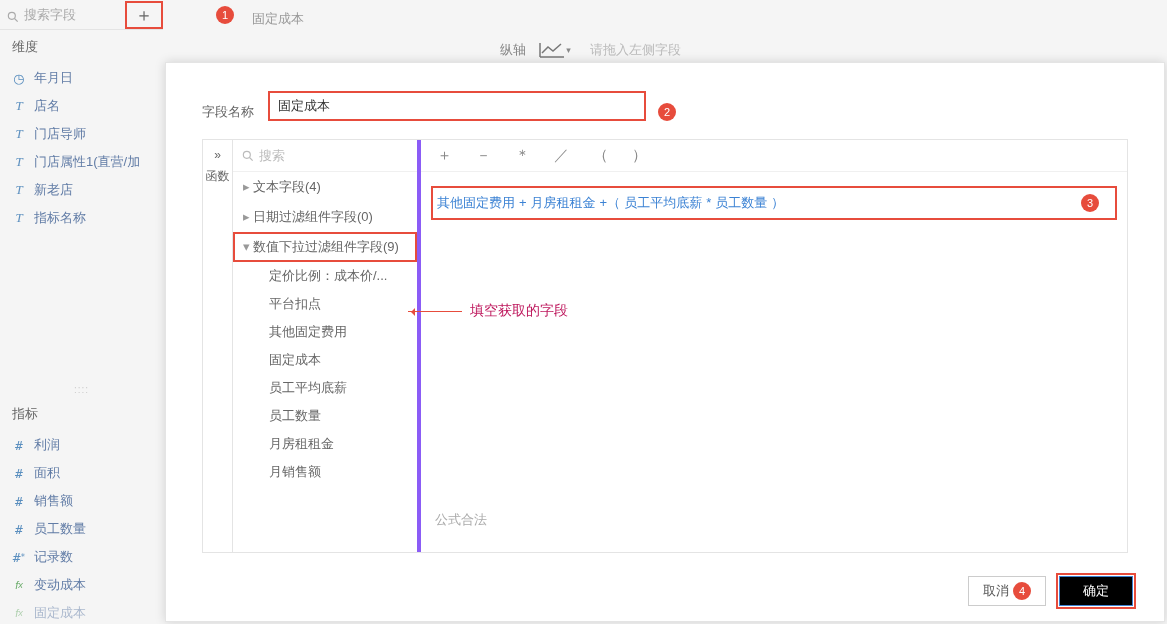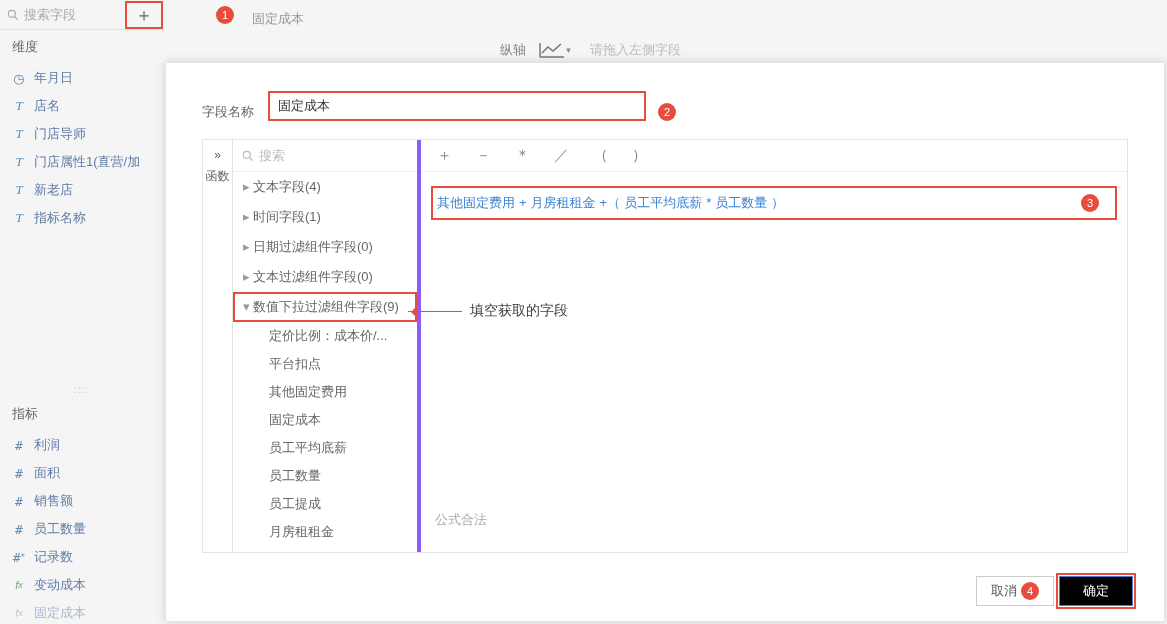--- a/index.html
+++ b/index.html
@@ -1,21 +1,21 @@
 <!DOCTYPE html>
 <html><head>
 <meta charset="utf-8">
 <style>
 * { box-sizing: border-box; margin: 0; padding: 0; }
 body { font-family: "Microsoft YaHei", Arial, sans-serif; font-size: 13px; color: #666; background: #fff; position: relative; width: 1167px; height: 624px; overflow: hidden; }
 
 .bg { background: #f5f5f5; width: 100%; height: 100%; }
 .sidebar { width: 163px; background: #f5f5f5; position: absolute; top: 0; left: 0; height: 100%; padding-top: 0; }
 .search-bar { height: 30px; border-bottom: 1px solid #e4e4e4; display: flex; align-items: center; }
-.search-box { flex: 1; display: flex; align-items: center; padding: 0 6px; color: #aaa; }
+.search-box { flex: 1; display: flex; align-items: flex-end; padding: 0 6px; color: #aaa; }
 .plus-btn { width: 38px; height: 28px; display: flex; align-items: center; justify-content: center; border: 2px solid #e74c3c; font-size: 18px; color: #666; cursor: pointer; }
 
 .section-header { font-size: 13px; color: #666; padding: 8px 12px; }
 .field-item { display: flex; align-items: center; padding: 5px 10px; color: #617ca6; font-size: 13px; }
 .field-icon { width: 18px; display: inline-flex; margin-right: 6px; align-items: center; justify-content: center; }
 .drag-dots { text-align: center; color: #ccc; padding: 2px 0; letter-spacing: 1px; font-size: 10px; }
 
 .top-area { position: absolute; left: 220px; top: 0; width: 940px; height: 60px; }
 .tl { position: absolute; top: 10px; left: 32px; color: #999; }
 .axis-row { position: absolute; top: 38px; left: 280px; display: flex; align-items: center; color: #888; }
@@ -43,27 +43,27 @@
 
 .formula-pane { flex: 1; position: relative; }
 .ops { height: 32px; display: flex; align-items: center; padding: 0 16px; color: #888; gap: 24px; font-size: 15px; border-bottom: 1px solid #f0f0f0; }
 .ops span { cursor: pointer; }
 .formula { margin: 14px 10px; padding: 6px 4px; border: 2px solid #e74c3c; font-size: 13px; }
 .formula .fld { color: #3b82d4; }
 .formula .op { color: #3b82d4; padding: 0 4px; }
 .badge3 { position: absolute; top: 22px; right: -20px; }
 .status { position: absolute; bottom: 23px; left: 14px; color: #aaa; font-size: 13px; }
 
-.modal-footer { position: absolute; bottom: 12px; right: 28px; display: flex; align-items: center; gap: 2px; }
+.modal-footer { position: absolute; bottom: 12px; right: 28px; display: flex; align-items: center; gap: 10px; }
 .btn { height: 30px; min-width: 74px; padding: 0 14px; display: inline-flex; align-items: center; justify-content: center; border: 1px solid #ccc; background: #fff; color: #555; cursor: pointer; font-size: 13px; }
 .btn.primary { background: #000000; color: #fff; border-color: #3b82d4; }
 .btn-wrap { display: inline-flex; align-items: center; }
 .btn-hl { border: 2px solid #e74c3c; padding: 1px; }
 
-.anno-arrow { position: absolute; top: 302px; left: 408px; color: #404040; font-size: 14px; display: flex; align-items: center; }
+.anno-arrow { position: absolute; top: 302px; left: 408px; color: #be185d; font-size: 14px; display: flex; align-items: center; }
 .anno-arrow .line { width: 54px; height: 1px; background: #e74c3c; position: relative; margin-right: 8px; }
 .anno-arrow .line::before { content: ''; position: absolute; left: -1px; top: -3px; border: 4px solid transparent; border-right-color: #e74c3c; }
 
 .icon-svg { width: 14px; height: 14px; }
 .hash { color: #5b8fbf; font-family: monospace; }
 .t-icon { color: #5b8fbf; font-family: serif; font-style: italic; }
 .clock { color: #5b8fbf; }
 .fx { color: #6fae6f; font-style: italic; font-size: 11px; }
 </style>
 </head>
@@ -177,31 +177,28 @@
     <div class="field-pane">
       <div class="fp-search">
         <svg class="icon-svg" viewBox="0 0 24 24" fill="none" stroke="#bbb" stroke-width="2">
             <circle cx="10" cy="10" r="6"></circle>
             <line x1="15" y1="15" x2="20" y2="20"></line>
           </svg>
         <span style="margin-left:4px">搜索</span>
       </div>
       <div class="fp-list">
         <div class="tree-item"><span class="caret">▸</span><span>文本字段(4)</span></div>
-        <div class="tree-item"><span class="caret">▸</span><span>时间字段(1)</span></div>
         <div class="tree-item"><span class="caret">▸</span><span>日期过滤组件字段(0)</span></div>
-        <div class="tree-item"><span class="caret">▸</span><span>文本过滤组件字段(0)</span></div>
         <div class="tree-item hl"><span class="caret">▾</span><span>数值下拉过滤组件字段(9)</span></div>
         <div class="tree-leaf">定价比例：成本价/...</div>
         <div class="tree-leaf">平台扣点</div>
         <div class="tree-leaf">其他固定费用</div>
         <div class="tree-leaf">固定成本</div>
         <div class="tree-leaf">员工平均底薪</div>
         <div class="tree-leaf">员工数量</div>
-        <div class="tree-leaf">员工提成</div>
         <div class="tree-leaf">月房租租金</div>
         <div class="tree-leaf">月销售额</div>
       </div>
     </div>
 
     <div class="formula-pane">
       <div class="ops">
         <span>＋</span>
         <span>－</span>
         <span>＊</span>

